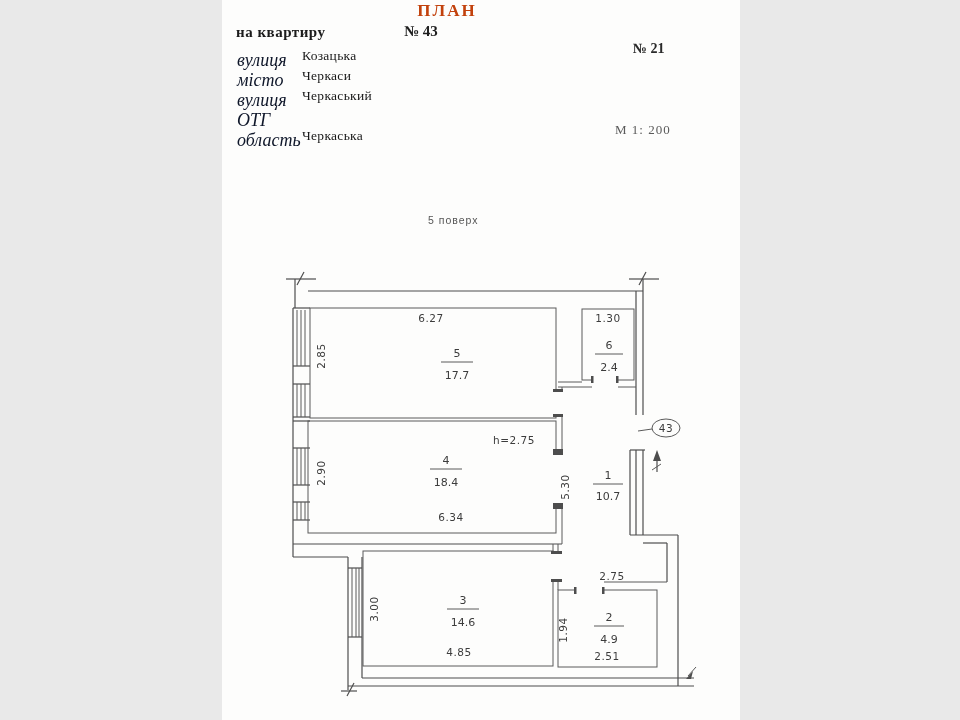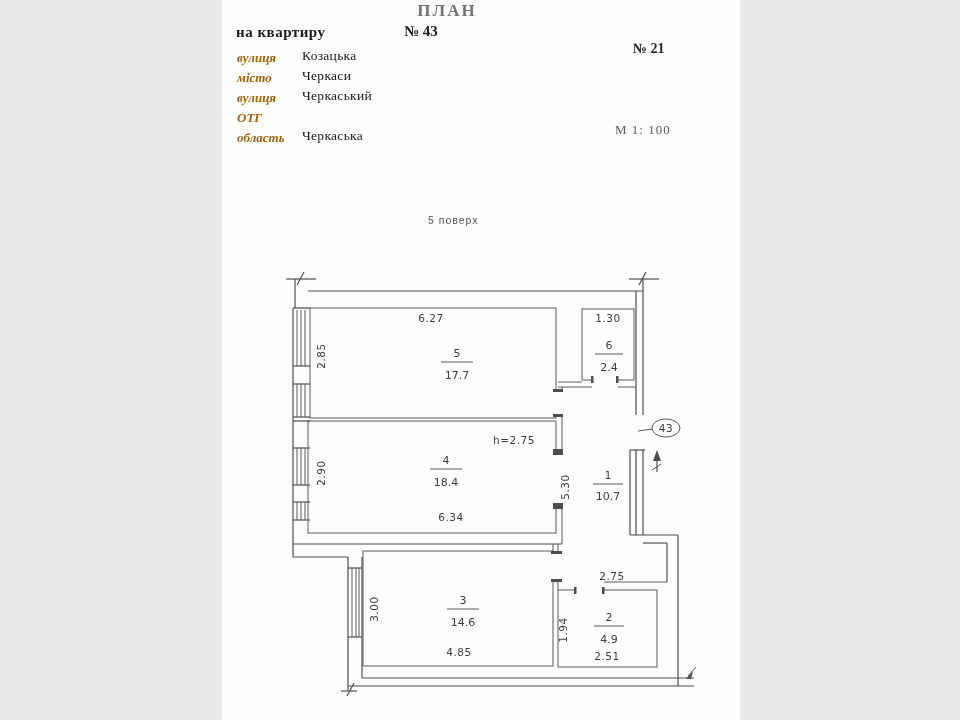--- a/index.html
+++ b/index.html
@@ -8,29 +8,29 @@
     background:#e9e9e9;
     font-family:"Liberation Serif", serif;
   }
   .paper{
     position:absolute;left:222px;top:0;width:518px;height:720px;
     background:#fdfdfc;
   }
   .abs{position:absolute;text-align:right;}
   .title{
     left:402px;top:1px;width:90px;text-align:center;
-    font-size:17px;font-weight:bold;letter-spacing:2px;color:#737373;
+    font-size:17px;font-weight:bold;letter-spacing:2px;color:#c2410c;
   }
   .sub-left{left:236px;top:24px;font-size:15px;font-weight:bold;color:#1c1c1c;letter-spacing:0.5px;}
   .apt-no{left:404px;top:23px;font-size:15px;font-weight:bold;color:#1c1c1c;}
   .bld-no{left:633px;top:41px;font-size:14px;font-weight:bold;color:#2a2a2a;}
   .scale{left:615px;top:122px;font-size:13px;color:#5a5a5a;letter-spacing:1px;}
   .field-row{left:237px;width:320px;height:20px;}
   .field-label{
-    position:absolute;left:0;top:2px;font-style:italic;font-size:13px;color:#a16207;font-weight:bold;
+    position:absolute;left:0;top:2px;font-style:italic;font-size:18px;color:#0f172a;
   }
   .field-value{
     position:absolute;left:65px;top:0;font-size:13.5px;font-weight:normal;color:#181818;
     white-space:nowrap;letter-spacing:0.3px;
   }
   .floor-label{
     left:428px;top:214px;font-size:10.5px;color:#565656;
     font-family:Liberation Sans, sans-serif;letter-spacing:1px;
   }
   svg{position:absolute;left:0;top:0;}
@@ -48,21 +48,21 @@
 </style>
 </head>
 <body>
 
 <div class="paper"></div>
 
 <div class="abs title">ПЛАН</div>
 <div class="abs sub-left">на квартиру</div>
 <div class="abs apt-no">№ 43</div>
 <div class="abs bld-no">№ 21</div>
-<div class="abs scale">М 1: 100</div>
+<div class="abs scale">М 1: 200</div>
 
 <div class="abs field-row" style="top:48px">
   <span class="field-label">вулиця</span>
   <span class="field-value">Козацька</span>
 </div>
 <div class="abs field-row" style="top:68px">
   <span class="field-label">місто</span>
   <span class="field-value">Черкаси</span>
 </div>
 <div class="abs field-row" style="top:88px">

